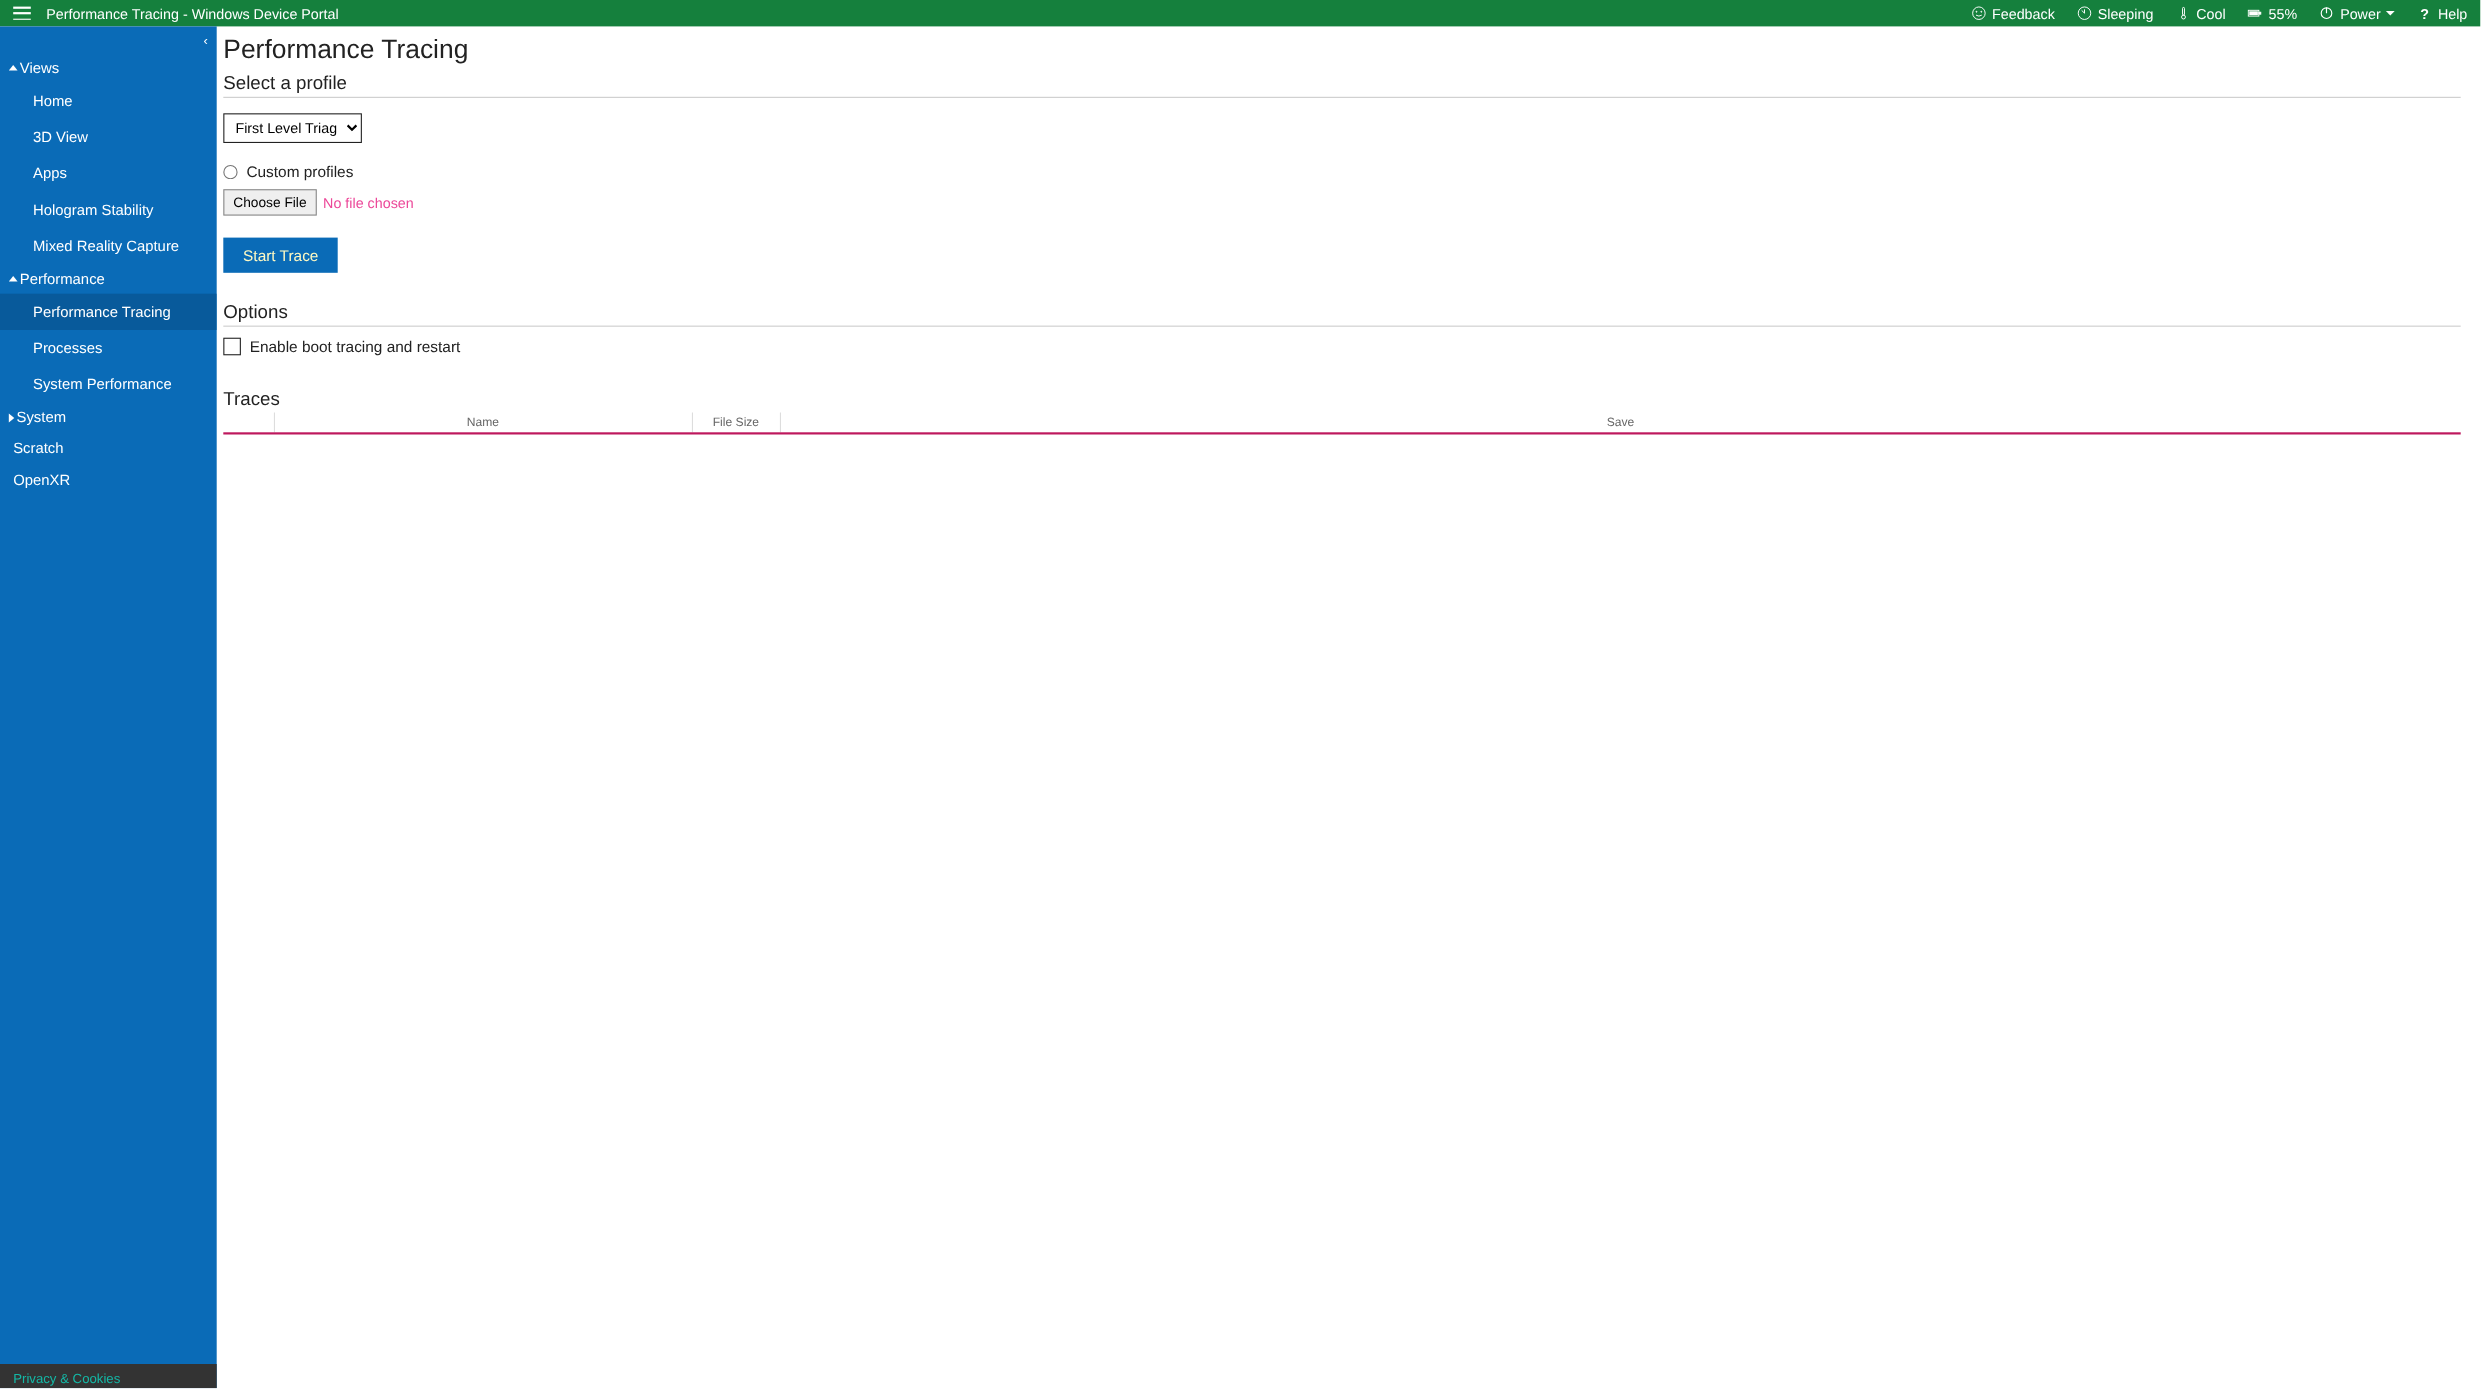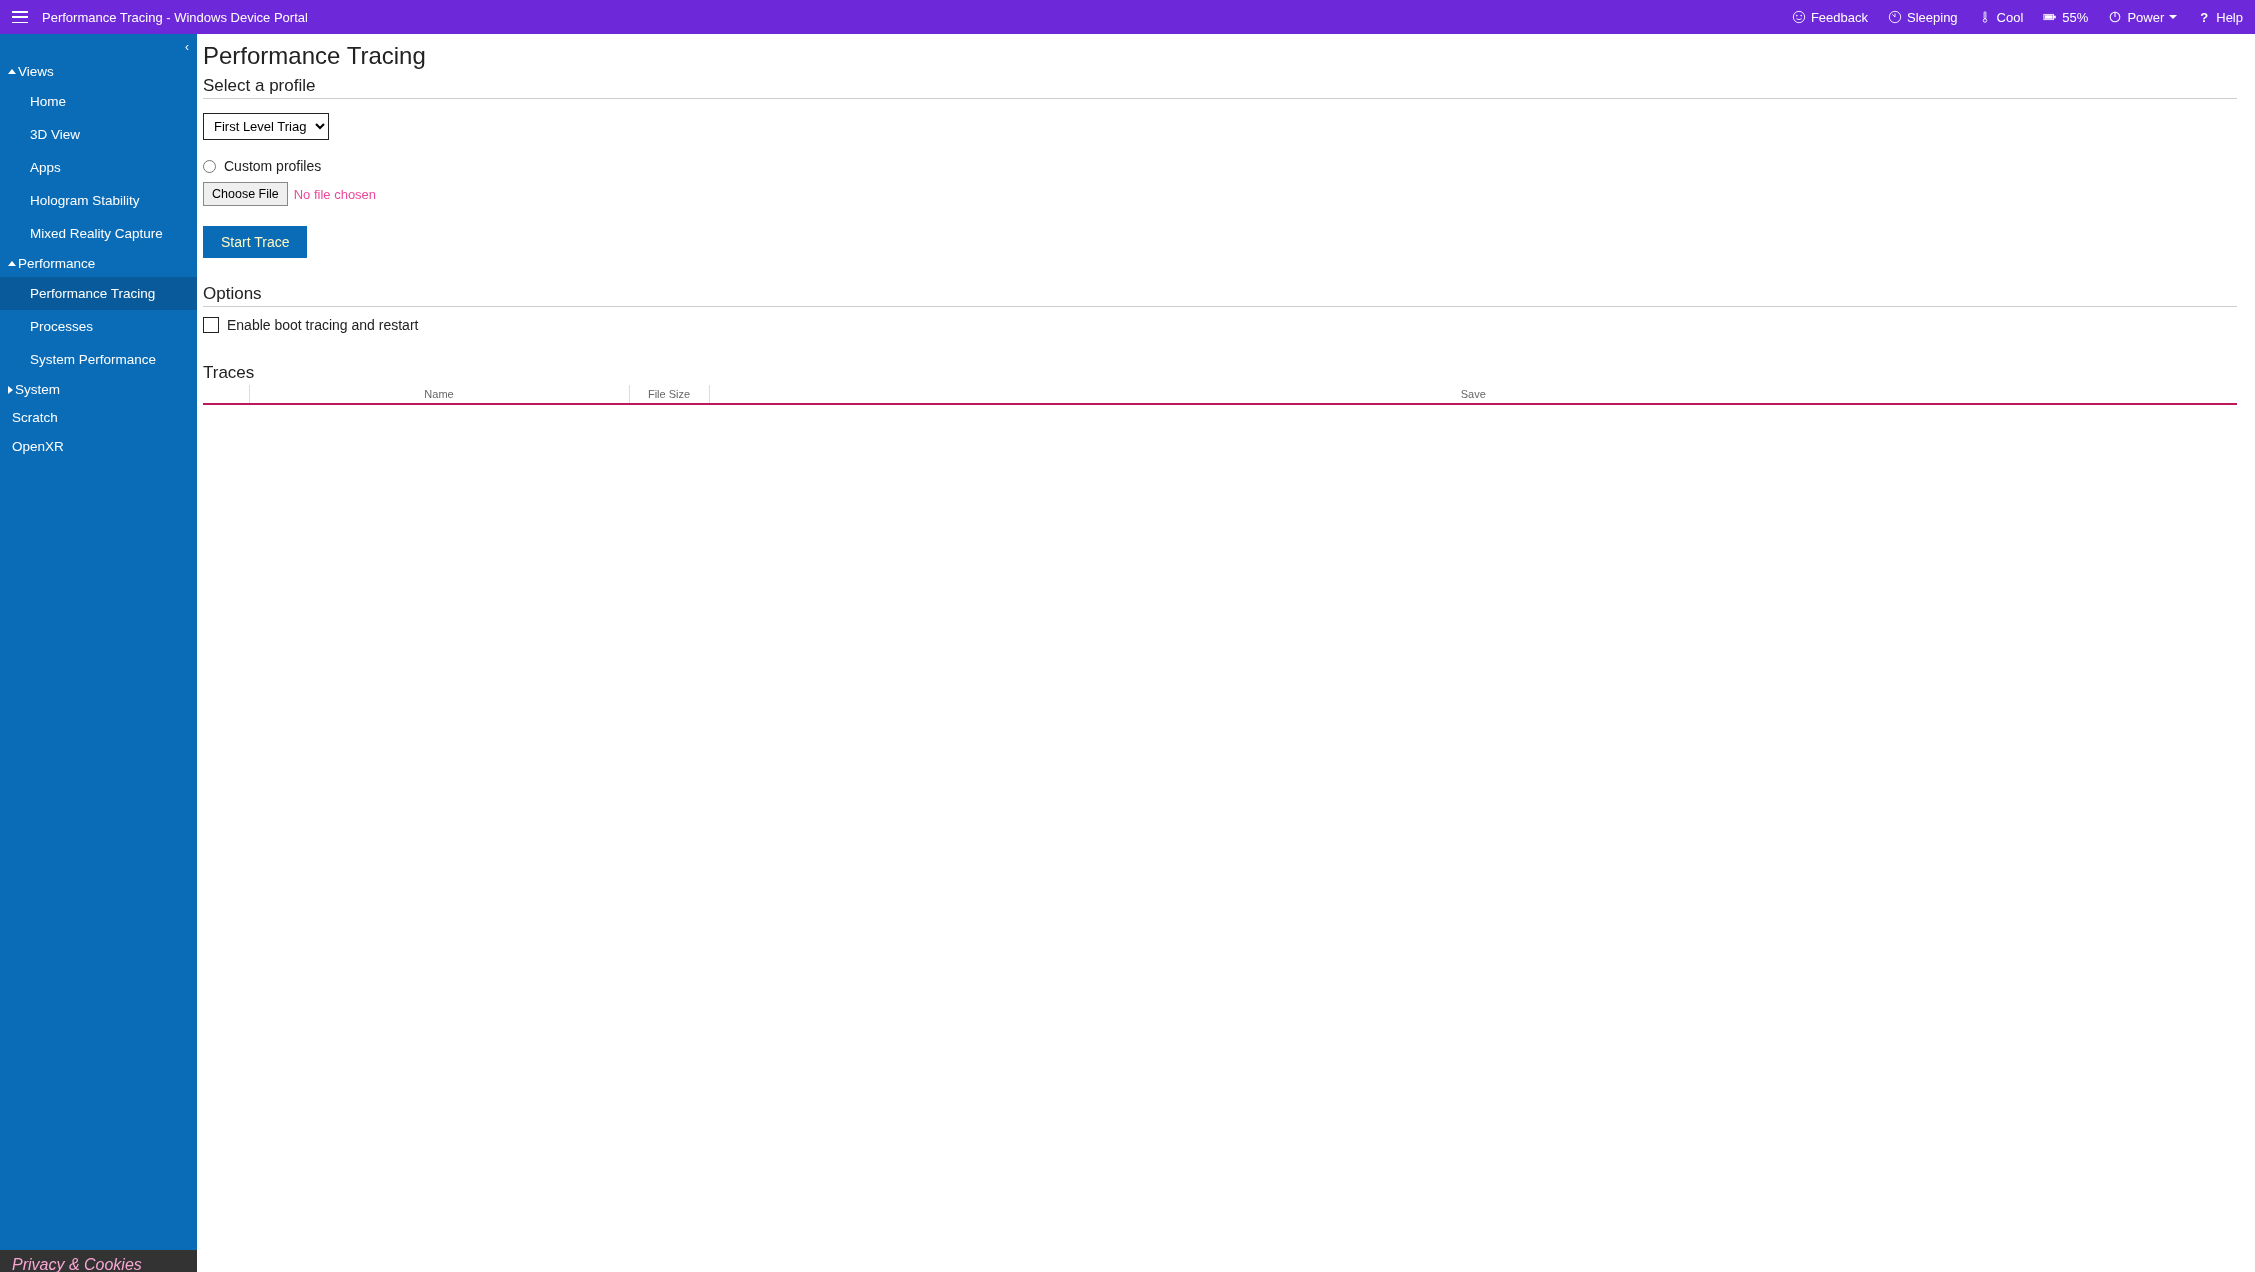--- a/index.html
+++ b/index.html
@@ -4,22 +4,22 @@
 <style>
   * { box-sizing: border-box; margin: 0; padding: 0; }
   body {
     font-family: "Segoe UI", Arial, sans-serif;
     font-size: 14px;
     color: #222;
     background: #fff;
     overflow: hidden;
   }
   .header {
-    height: 34px;
-    background: #6d28d9;
+    height: 24px;
+    background: #15803d;
     color: #fff;
     display: flex;
     padding: 0 12px;
     font-size: 13px;
   }
   .header-left {
     display: flex;
     align-items: center;
     gap: 14px;
   }
@@ -111,23 +111,22 @@
   }
   .nav-item.active {
     background: #085a9b;
   }
   .nav-top-item {
     padding: 7px 12px;
     cursor: pointer;
   }
   .sidebar-footer {
     background: #333333;
-    color: #f9a8d4;
-    font-style: italic;
-    font-size: 16px;
+    color: #14b8a6;
+    font-size: 12px;
     padding: 6px 12px 2px 12px;
     height: 22px;
     overflow: hidden;
   }
 
   .main {
     flex: 1;
     position: relative;
     overflow-y: scroll;
     padding: 8px 18px 20px 6px;

